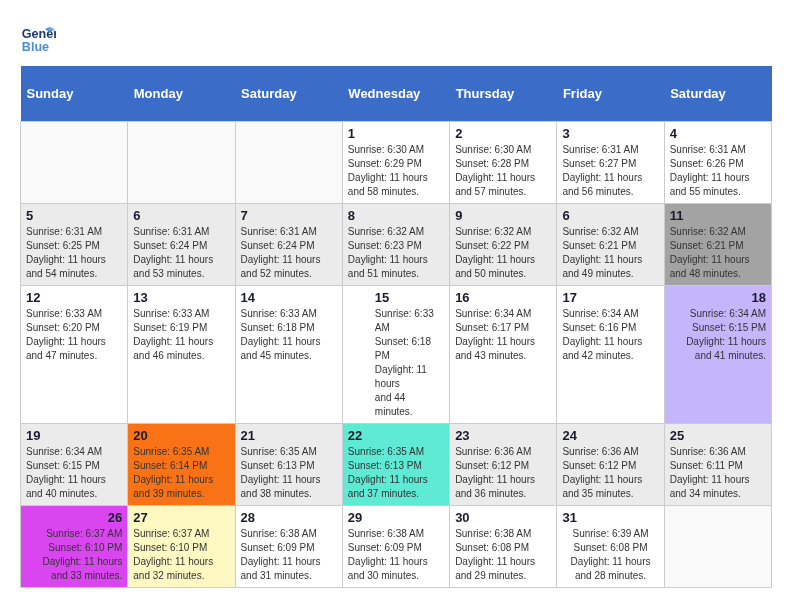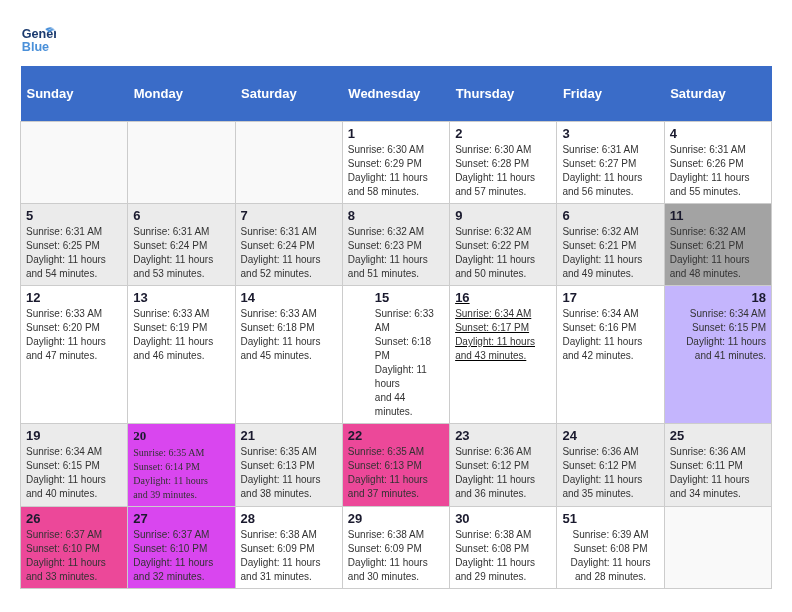--- a/index.html
+++ b/index.html
@@ -224,21 +224,21 @@
 Daylight: 11 hours
 and 45 minutes.</div>
         </td>
         <td style="background: rgb(255, 255, 255); padding-left: 32px;">
           <div class="day-num">15</div>
           <div class="day-info" style="white-space: pre-line;">Sunrise: 6:33 AM
 Sunset: 6:18 PM
 Daylight: 11 hours
 and 44 minutes.</div>
         </td>
-        <td style="background: rgb(255, 255, 255); text-decoration: underline;">
+        <td style="background: rgb(255, 255, 255);">
           <div class="day-num">16</div>
           <div class="day-info" style="white-space: pre-line;">Sunrise: 6:34 AM
 Sunset: 6:17 PM
 Daylight: 11 hours
 and 43 minutes.</div>
         </td>
         <td style="background: rgb(255, 255, 255);">
           <div class="day-num">17</div>
           <div class="day-info" style="white-space: pre-line;">Sunrise: 6:34 AM
 Sunset: 6:16 PM
@@ -254,35 +254,35 @@
         </td>
       </tr>
       <tr>
         <td style="background: rgb(235, 235, 235);">
           <div class="day-num">19</div>
           <div class="day-info" style="white-space: pre-line;">Sunrise: 6:34 AM
 Sunset: 6:15 PM
 Daylight: 11 hours
 and 40 minutes.</div>
         </td>
-        <td style="background: #d946ef; font-family: Liberation Serif, serif;">
+        <td style="background: #f97316;">
           <div class="day-num">20</div>
           <div class="day-info" style="white-space: pre-line;">Sunrise: 6:35 AM
 Sunset: 6:14 PM
 Daylight: 11 hours
 and 39 minutes.</div>
         </td>
         <td style="background: rgb(235, 235, 235);">
           <div class="day-num">21</div>
           <div class="day-info" style="white-space: pre-line;">Sunrise: 6:35 AM
 Sunset: 6:13 PM
 Daylight: 11 hours
 and 38 minutes.</div>
         </td>
-        <td style="background: #ec4899;">
+        <td style="background: #5eead4;">
           <div class="day-num">22</div>
           <div class="day-info" style="white-space: pre-line;">Sunrise: 6:35 AM
 Sunset: 6:13 PM
 Daylight: 11 hours
 and 37 minutes.</div>
         </td>
         <td style="background: rgb(235, 235, 235);">
           <div class="day-num">23</div>
           <div class="day-info" style="white-space: pre-line;">Sunrise: 6:36 AM
 Sunset: 6:12 PM
@@ -298,28 +298,28 @@
         </td>
         <td style="background: rgb(235, 235, 235);">
           <div class="day-num">25</div>
           <div class="day-info" style="white-space: pre-line;">Sunrise: 6:36 AM
 Sunset: 6:11 PM
 Daylight: 11 hours
 and 34 minutes.</div>
         </td>
       </tr>
       <tr>
-        <td style="background: #ec4899;">
+        <td style="background: #d946ef; text-align: right;">
           <div class="day-num">26</div>
           <div class="day-info" style="white-space: pre-line;">Sunrise: 6:37 AM
 Sunset: 6:10 PM
 Daylight: 11 hours
 and 33 minutes.</div>
         </td>
-        <td style="background: #d946ef;">
+        <td style="background: #fef9c3;">
           <div class="day-num">27</div>
           <div class="day-info" style="white-space: pre-line;">Sunrise: 6:37 AM
 Sunset: 6:10 PM
 Daylight: 11 hours
 and 32 minutes.</div>
         </td>
         <td style="background: rgb(255, 255, 255);">
           <div class="day-num">28</div>
           <div class="day-info" style="white-space: pre-line;">Sunrise: 6:38 AM
 Sunset: 6:09 PM
@@ -334,21 +334,21 @@
 and 30 minutes.</div>
         </td>
         <td style="background: rgb(255, 255, 255);">
           <div class="day-num">30</div>
           <div class="day-info" style="white-space: pre-line;">Sunrise: 6:38 AM
 Sunset: 6:08 PM
 Daylight: 11 hours
 and 29 minutes.</div>
         </td>
         <td style="background: rgb(255, 255, 255);">
-          <div class="day-num">51</div>
+          <div class="day-num">31</div>
           <div class="day-info" style="white-space: pre-line; text-align: center;">Sunrise: 6:39 AM
 Sunset: 6:08 PM
 Daylight: 11 hours
 and 28 minutes.</div>
         </td>
         <td class="empty-cell"></td>
       </tr>
     </tbody>
 </table>
 

